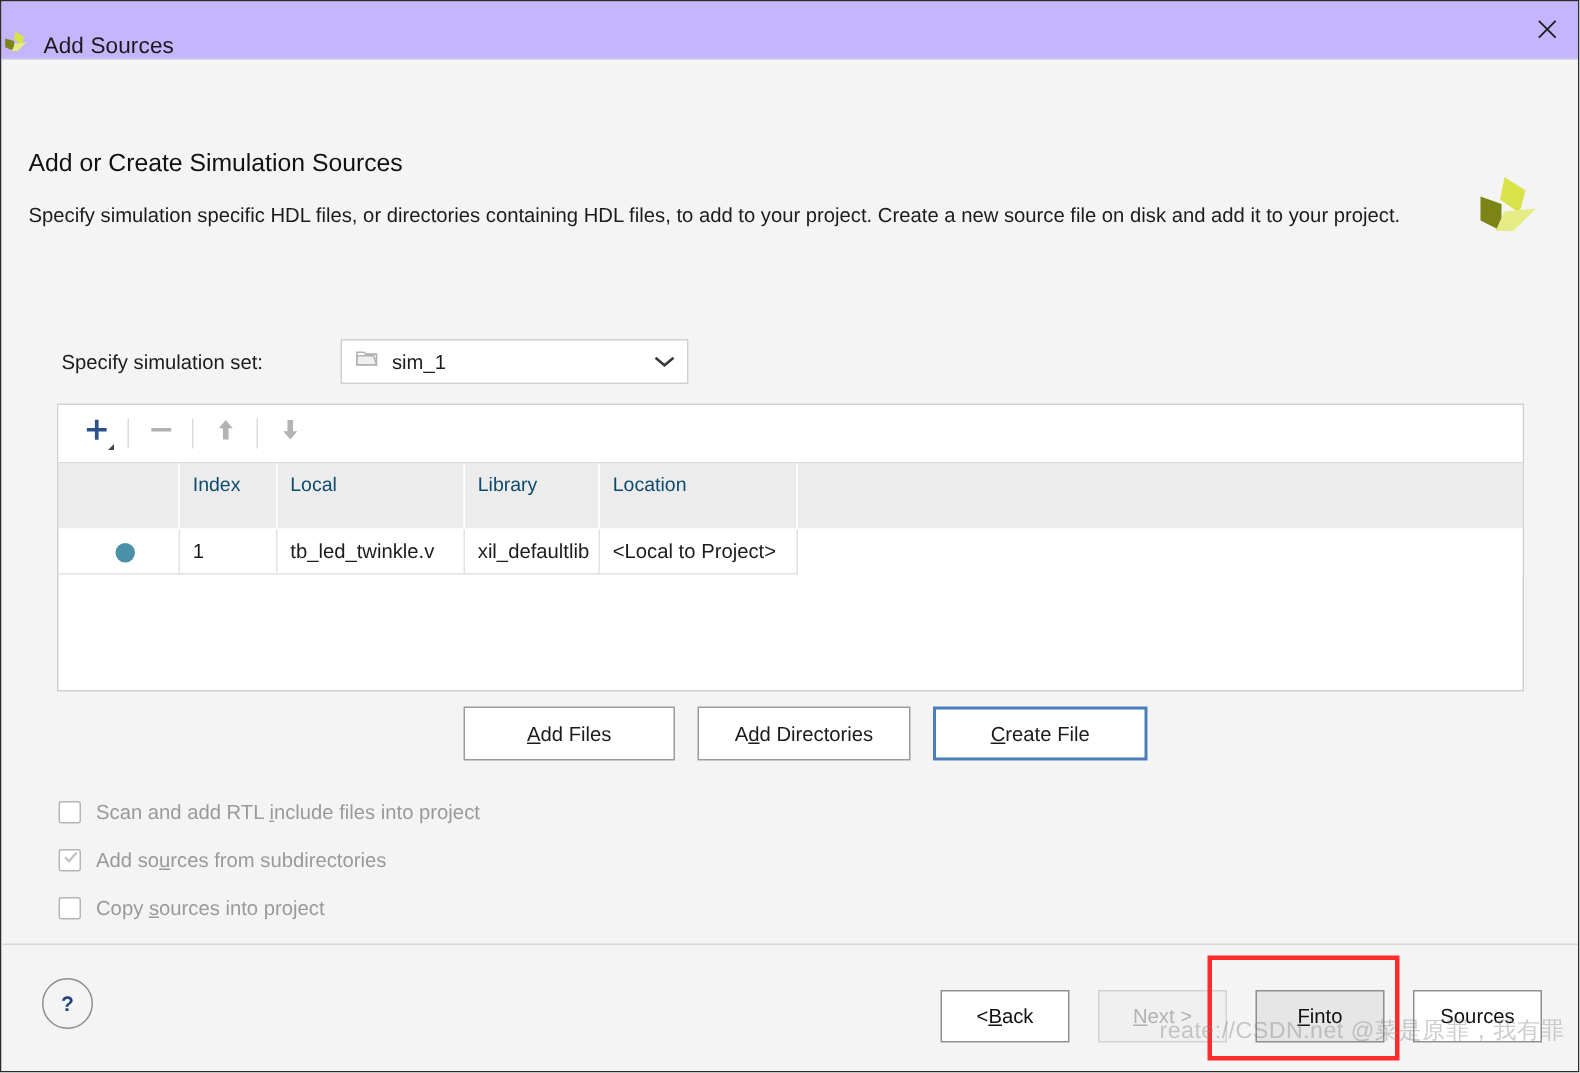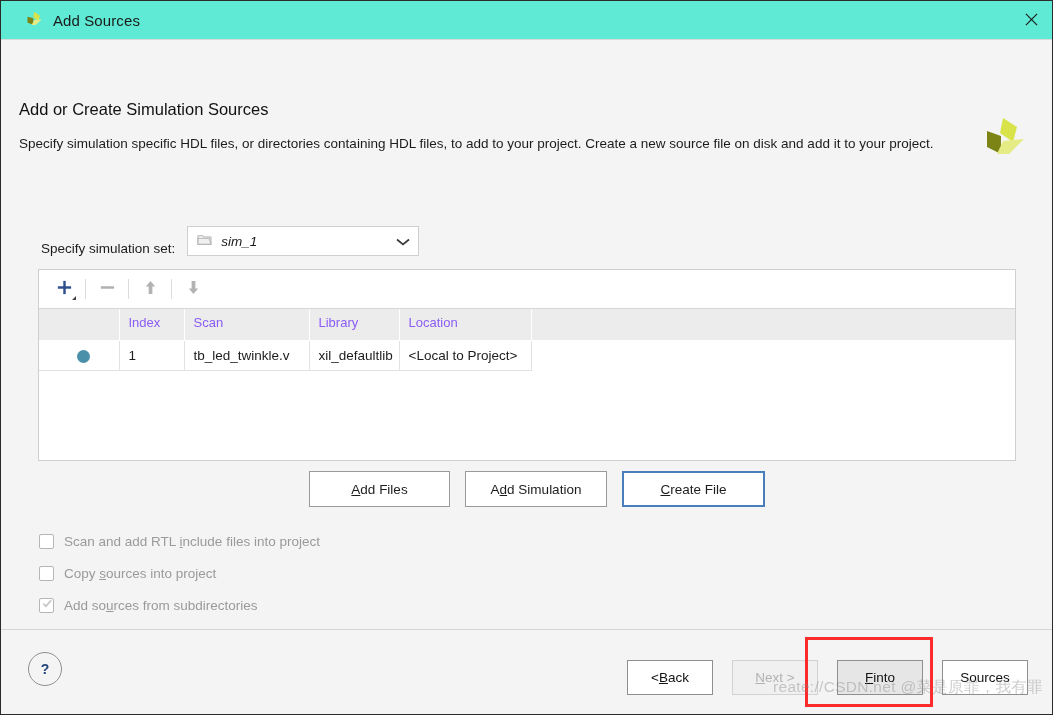--- a/index.html
+++ b/index.html
@@ -21,25 +21,25 @@
     background: #f4f4f4;
     border: 1px solid #2b2b2b;
     display: flex;
     flex-direction: column;
   }
 
   
   .titlebar {
     height: 38px;
     min-height: 38px;
-    background: #5eead4;
+    background: #c4b5fd;
     border-bottom: 1px solid #d9d9d9;
     display: flex;
-    align-items: center;
-    padding-left: 24px;
+    align-items: flex-end;
+    padding-left: 0;
     position: relative;
   }
   .titlebar .logo-small {
     width: 20px;
     height: 20px;
     margin-right: 8px;
     flex: 0 0 auto;
   }
   .titlebar .title-text {
     font-size: 15px;
@@ -92,38 +92,38 @@
     width: 42px;
     height: 46px;
   }
 
   
   .simset-row {
     position: absolute;
     left: 40px;
     top: 186px;
     display: flex;
-    align-items: flex-end;
+    align-items: center;
+    gap: 40px;
   }
   .simset-label {
     font-size: 13.5px;
     color: #1c1c1c;
     margin-right: 12px;
   }
   .combo {
     width: 232px;
     height: 30px;
     box-sizing: border-box;
     background: #ffffff;
     border: 1px solid #cfcfcf;
     display: flex;
     align-items: center;
     padding: 0 8px 0 9px;
     cursor: pointer;
-    font-style: italic;
   }
   .combo .folder-ic { margin-right: 9px; flex: 0 0 auto; }
   .combo .combo-value {
     font-size: 13.5px;
     color: #1c1c1c;
     flex: 1 1 auto;
   }
   .combo .chev { flex: 0 0 auto; }
 
   
@@ -175,23 +175,23 @@
 
   table.srctable {
     width: 100%;
     border-collapse: collapse;
     table-layout: fixed;
   }
   table.srctable thead th {
     background: #ececec;
     font-size: 13px;
     font-weight: normal;
-    color: #8b5cf6;
+    color: #0c4a6e;
     text-align: left;
-    padding: 6px 0 10px 9px;
+    padding: 6px 0 22px 9px;
     height: 26px;
     box-sizing: border-box;
     border-right: 1px solid #ffffff;
     border-bottom: 1px solid #ffffff;
   }
   table.srctable thead th.th-dot { border-right: 1px solid #ffffff; }
   table.srctable thead th.th-filler { border-right: none; }
   table.srctable tbody td {
     background: #ffffff;
     font-size: 13.5px;
@@ -466,21 +466,21 @@
           <col style="width:65px">
           <col style="width:125px">
           <col style="width:90px">
           <col style="width:132px">
           <col>
         </colgroup>
         <thead>
           <tr>
             <th class="th-dot"></th>
             <th>Index</th>
-            <th>Scan</th>
+            <th>Local</th>
             <th>Library</th>
             <th>Location</th>
             <th class="th-filler"></th>
           </tr>
         </thead>
         <tbody>
           <tr>
             <td class="td-dot">
               <span class="dot"></span>
             </td>
@@ -496,51 +496,51 @@
 
     <div class="addrow">
       <button class="btn w-addfiles">
           <span></span>
           <u>A</u>
           <span>dd Files</span>
         </button>
       <button class="btn w-adddirs">
           <span>A</span>
           <u>d</u>
-          <span>d Simulation</span>
+          <span>d Directories</span>
         </button>
       <button class="btn w-createfile focused">
           <span></span>
           <u>C</u>
           <span>reate File</span>
         </button>
     </div>
 
     <div class="checks">
 
       <div class="chk-row">
         <span class="chk-box"></span>
         <span class="chk-label"><span>Scan and add RTL </span><u>i</u><span>nclude files into project</span></span>
-      </div>
-
-      <div class="chk-row">
-        <span class="chk-box"></span>
-        <span class="chk-label"><span>Copy </span><u>s</u><span>ources into project</span></span>
       </div>
 
       <div class="chk-row">
         <span class="chk-box">
           <svg class="chk-check" viewBox="0 0 12 12">
             <polyline points="1.5,6 4.3,9 10,2.5" fill="none" stroke="#c2c2c2" stroke-width="1.7"></polyline>
           </svg>
         </span>
         <span class="chk-label"><span>Add so</span><u>u</u><span>rces from subdirectories</span></span>
       </div>
 
       <div class="chk-row">
+        <span class="chk-box"></span>
+        <span class="chk-label"><span>Copy </span><u>s</u><span>ources into project</span></span>
+      </div>
+
+      <div class="chk-row">
         <span class="chk-box enabled">
           <svg class="chk-check" viewBox="0 0 12 12">
             <polyline points="1.5,6 4.3,9 10,2.5" fill="none" stroke="#1a1a1a" stroke-width="1.9"></polyline>
           </svg>
         </span>
         <span class="chk-label enabled"><span>Include all design so</span><u>u</u><span>rces for simulation</span></span>
       </div>
 
     </div>
   </div>

